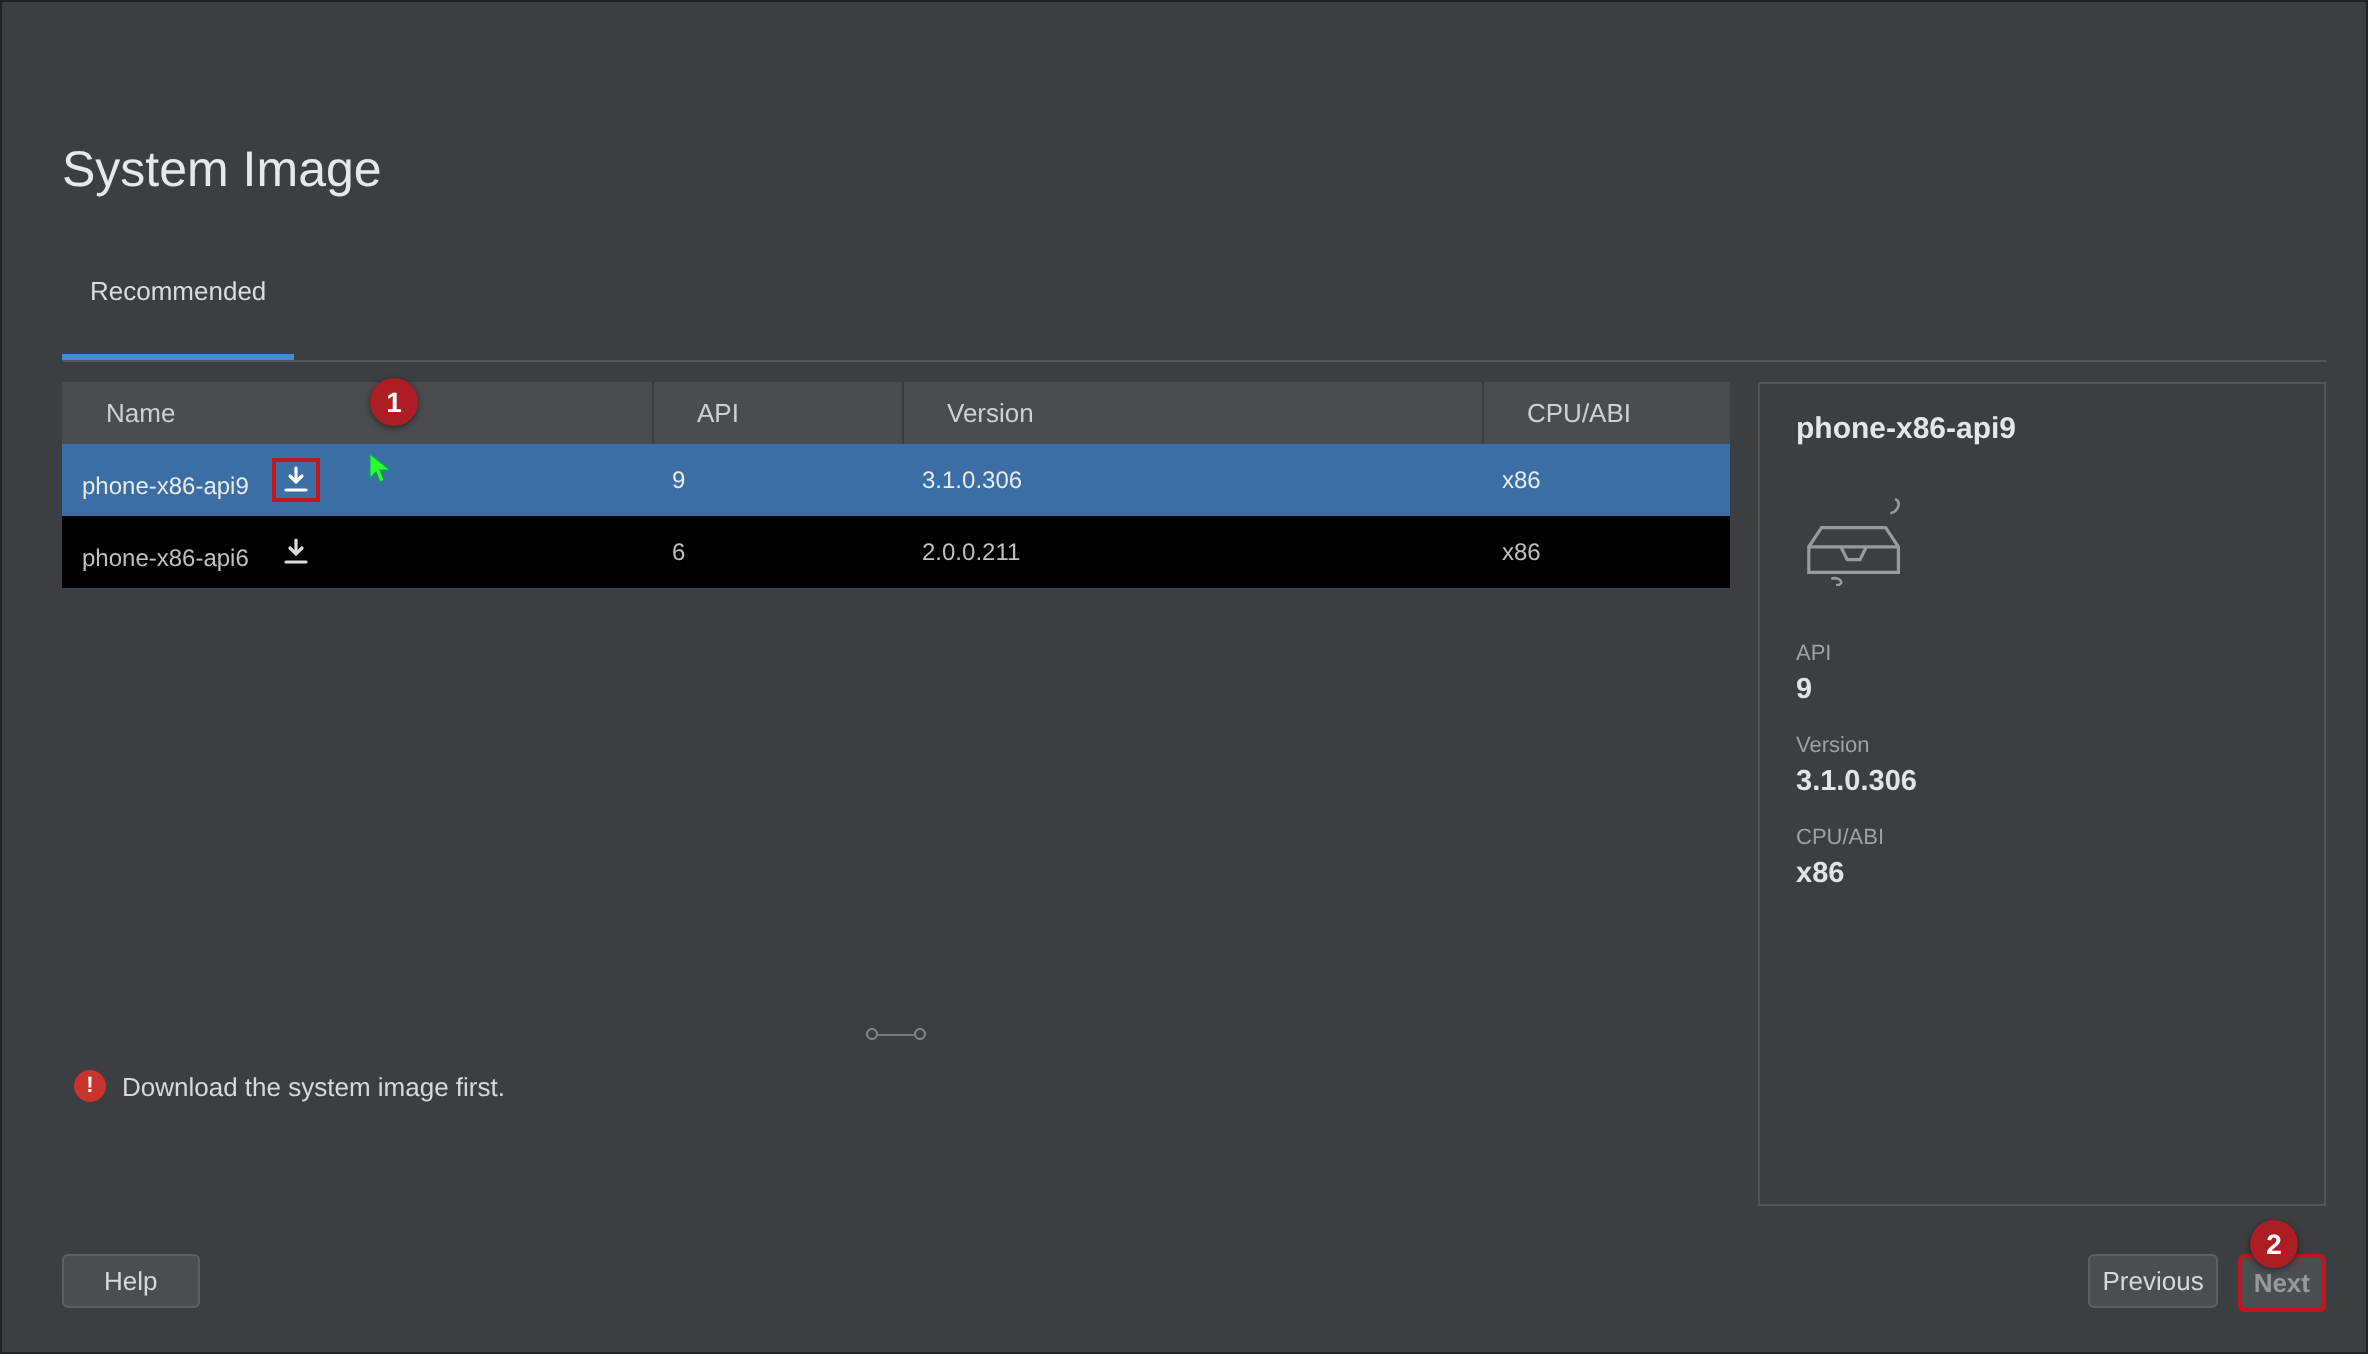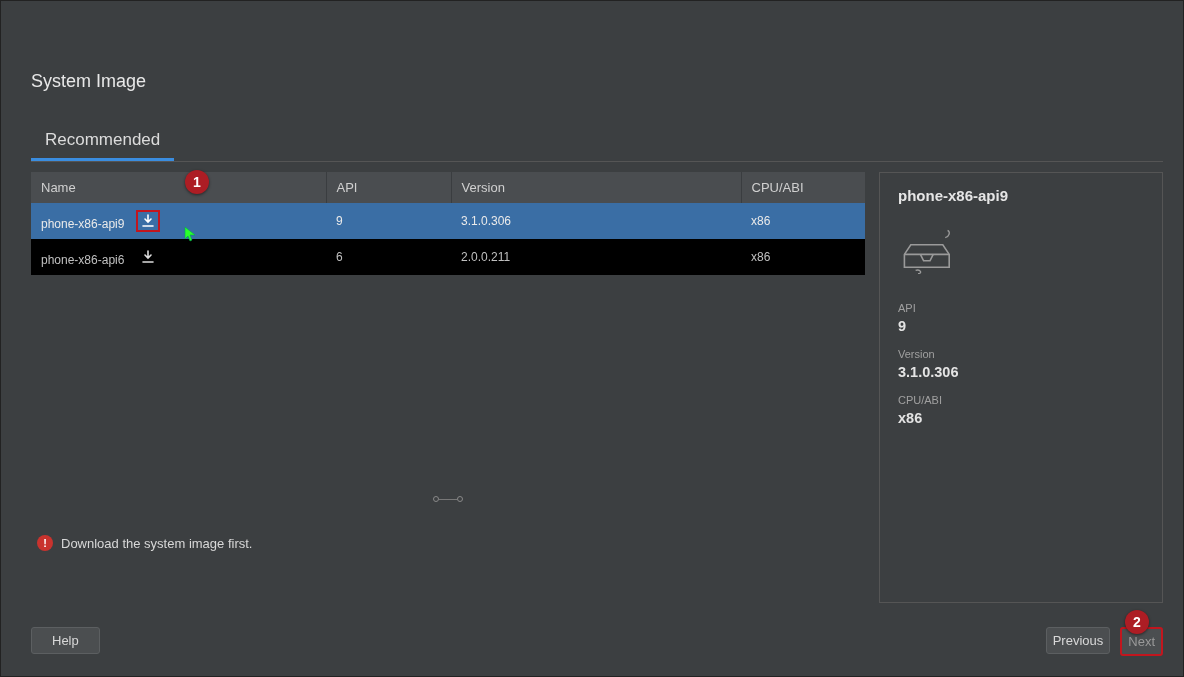--- a/index.html
+++ b/index.html
@@ -27,34 +27,34 @@
     background: #3c3f41;
   }
   .logo-icon { width:18px; height:16px; margin-right:8px; }
   .title-text { color:#c4c4c4; font-size:13px; flex:1; }
   .close-x { color:#aaa; font-size:16px; width:20px; text-align:center; cursor:default; }
 
   .content {
     position:absolute; left:30px; right:20px; top:40px; bottom:20px;
     display:flex; flex-direction:column;
   }
-  .heading { font-size:18px; font-weight:300; color:#e8e8e8; margin-top:30px; margin-bottom:30px;}
+  .heading { font-size:25px; font-weight:300; color:#e8e8e8; margin-top:30px; margin-bottom:30px;}
   .tabs-row { display:flex; border-bottom:1px solid #555; }
   .tab {
-    padding: 8px 14px 8px 14px; font-size:17px; color:#c8c8c8; cursor:default;
+    padding: 8px 14px 24px 14px; font-size:13px; color:#c8c8c8; cursor:default;
     border-bottom: 3px solid transparent;
   }
   .tab.active { border-bottom-color:#3a8de0; color:#dcdcdc;}
 
   .body-row { display:flex; gap:14px; margin-top:10px; flex:1; min-height:0; }
   .table-wrap { flex:1; display:flex; flex-direction:column; position:relative;}
   table { width:100%; border-collapse: collapse; font-size:12.5px; }
   th {
     text-align:left; font-weight:400; color:#d0d0d0; font-size:13px;
-    background:#4a4d50; padding:8px 10px; border-right:1px solid #3a3d40;
+    background:#4a4d50; padding:8px 22px; border-right:1px solid #3a3d40;
   }
   th:last-child{border-right:none;}
   td { padding:7px 10px; color:#c0c0c0; font-size:12px; }
   tr.row-selected td { background:#3a6ea5; color:#eaeaea; }
   tr.row-normal td { background:#000000; }
 
   .col-name { width:295px; }
   .col-api  { width:125px; }
   .col-ver  { width:290px; }
   .col-cpu  { width:auto; }
@@ -95,21 +95,21 @@
 
   .buttons-row {
     display:flex; align-items:flex-start; margin-top:24px; gap:10px;
   }
   .btn {
     background:#4b4e50; color:#d8d8d8; border:1px solid #5c5f61;
     padding:5px 6px; font-size:13px; border-radius:3px; cursor:default;
   }
   .btn.help{ padding:5px 20px;}
   .spacer{flex:1;}
-  .btn.next{ border:2px solid #c2161e; color:#999; }
+  .btn.next{ border:2px solid #c2161e; color:#999;font-weight:bold; }
 
   .cursor-arrow {
     position:absolute; left:183px; top:225px; width:12px; height:16px; z-index:5;
   }
 </style>
 </head>
 <body>
 
 <div class="window">
 

